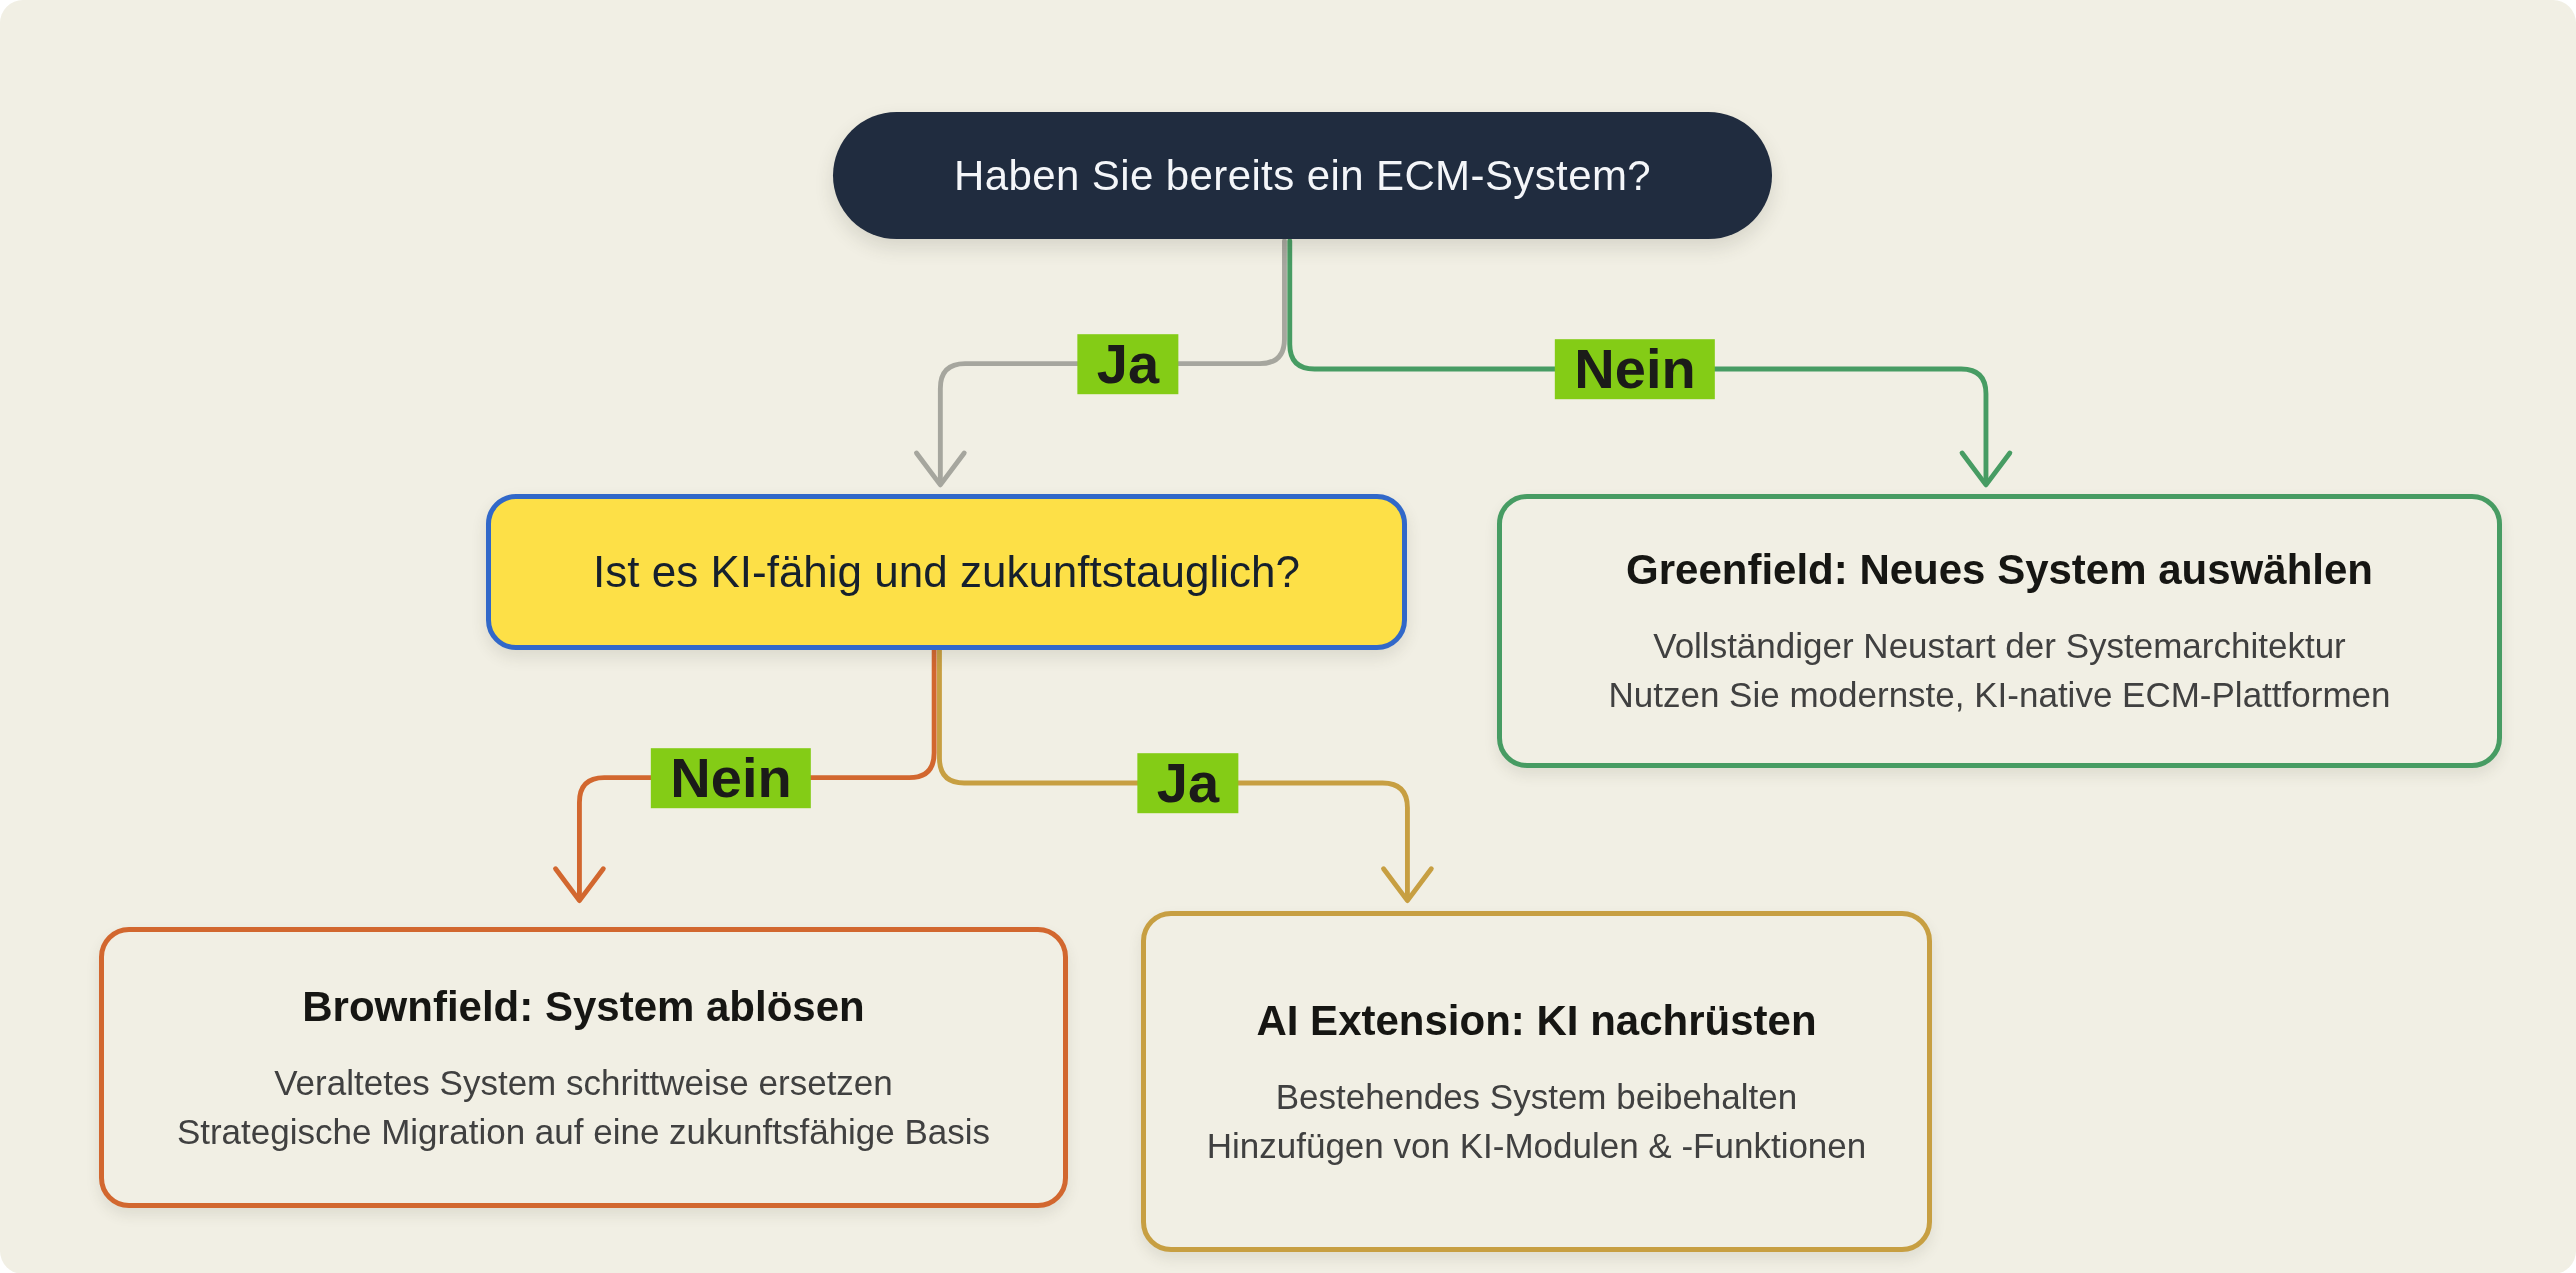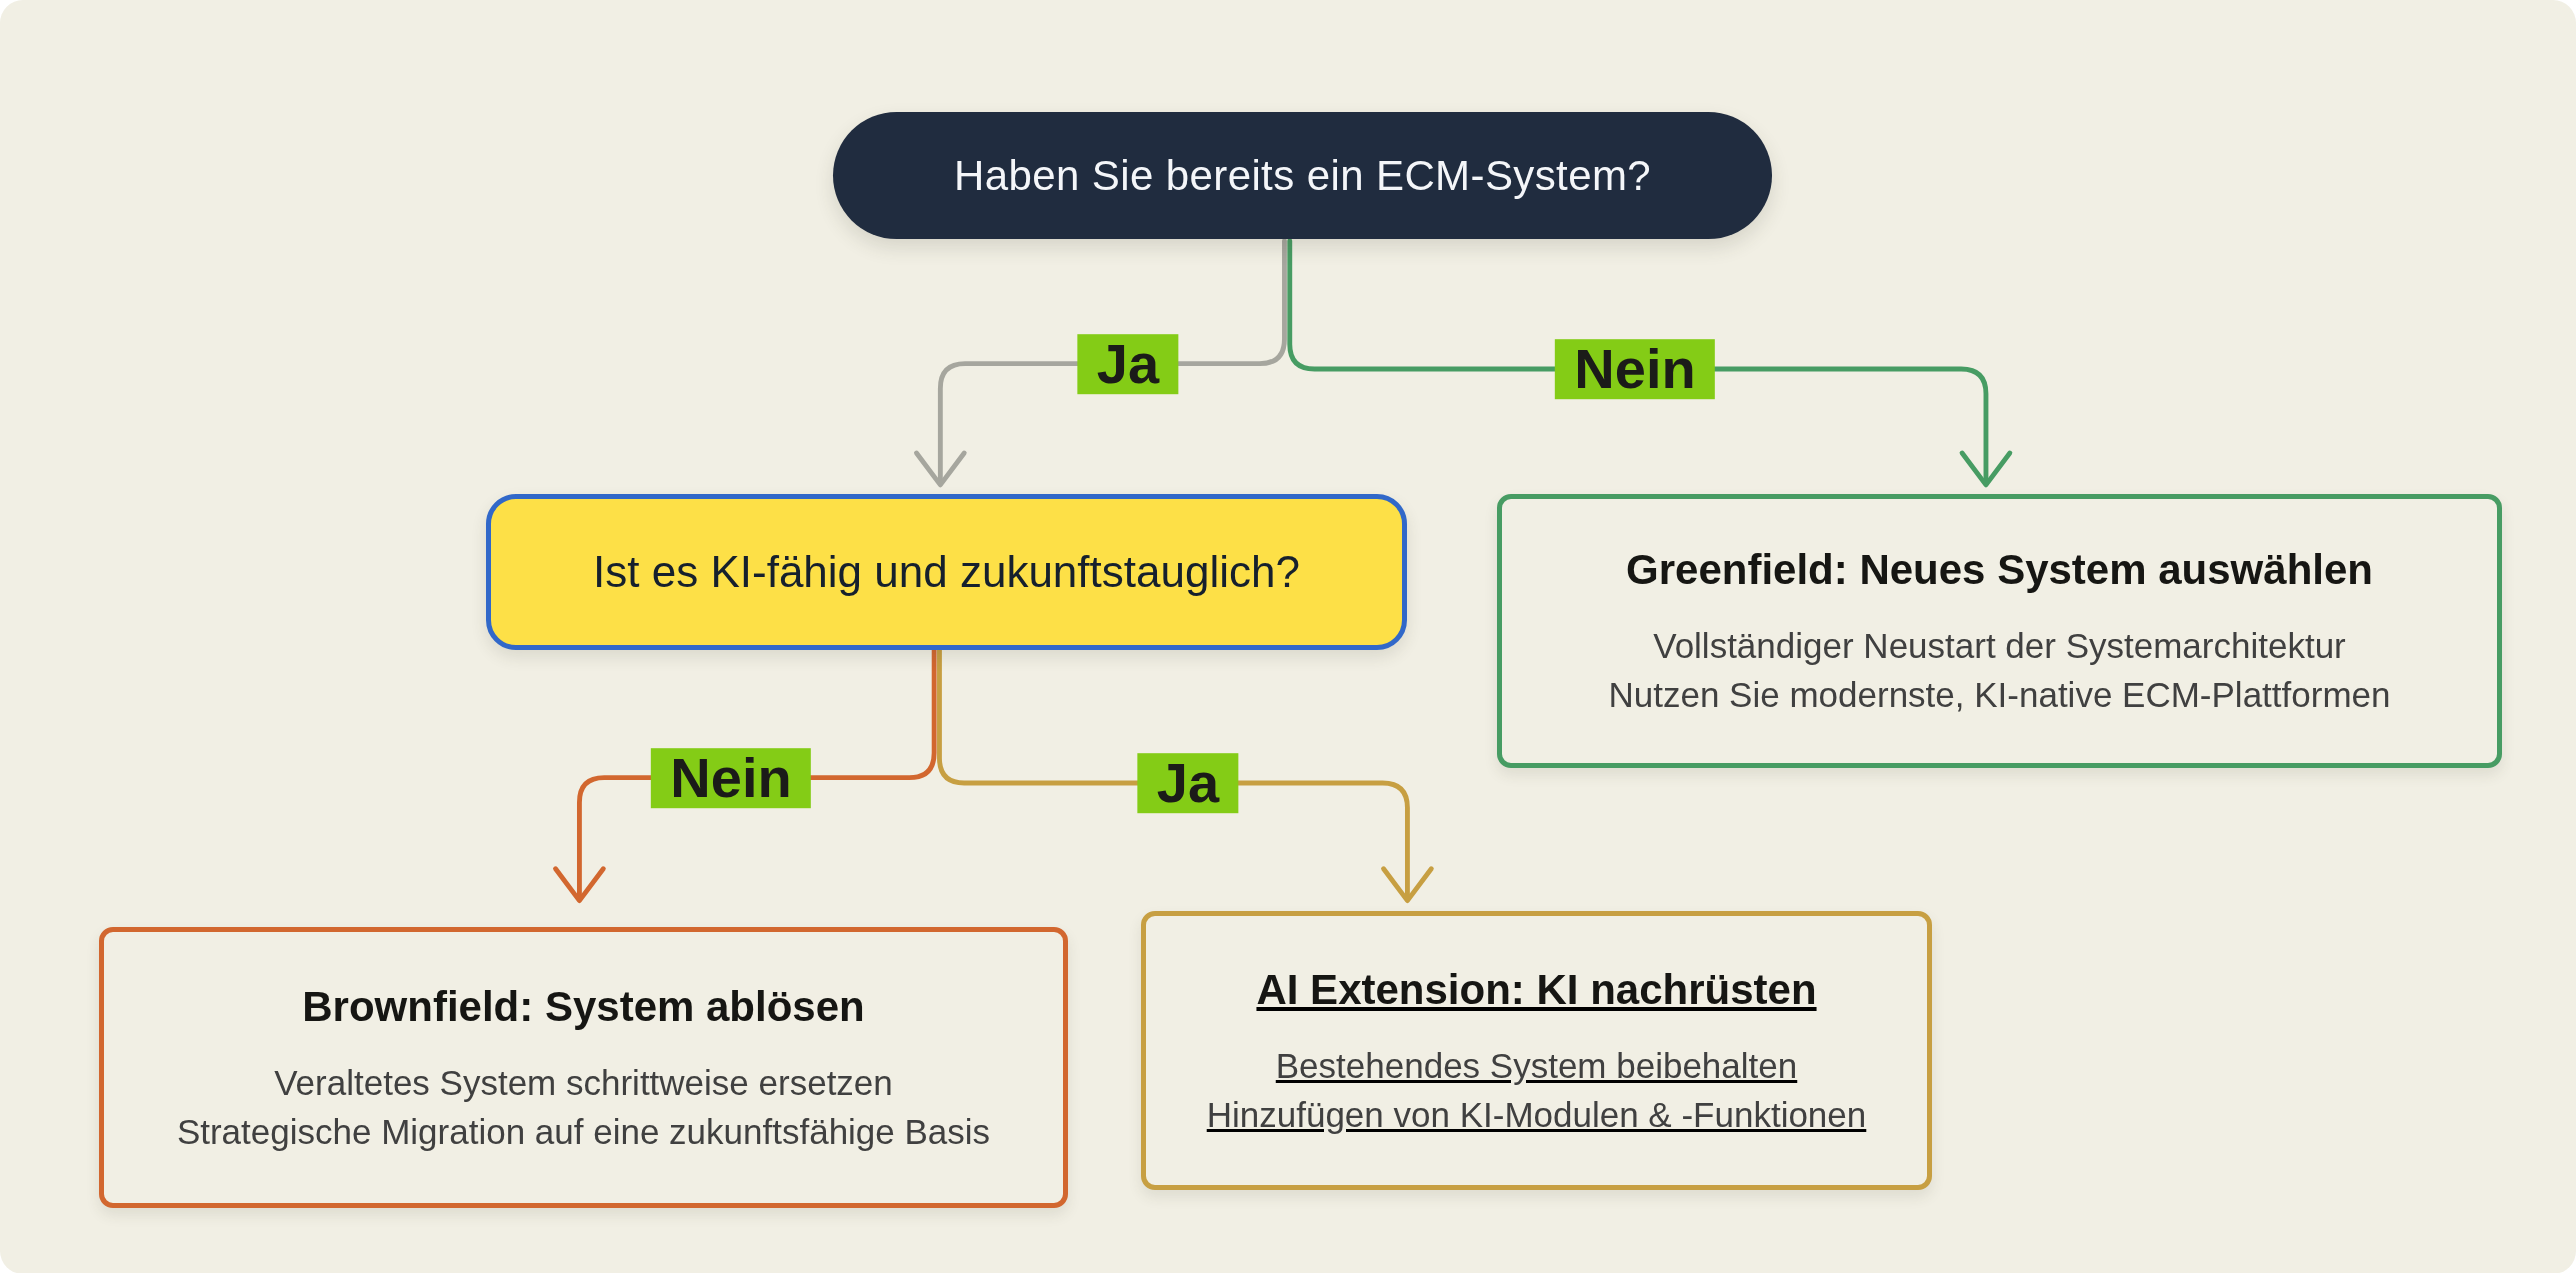--- a/index.html
+++ b/index.html
@@ -46,27 +46,27 @@
     background: #fde047;
     border: 5.3px solid #3168c9;
     border-radius: 30px;
     color: #16202d;
     font-size: 44px;
     font-weight: 500;
     box-shadow: 0 7px 16px rgba(55,55,40,0.12);
   }
   .node-outcome {
     background: #f1efe4;
-    border-radius: 14px;
+    border-radius: 30px;
     box-shadow: 0 7px 14px rgba(55,55,40,0.10);
     padding: 17.7px 26.5px;
   }
   .node-green  { left: 1497px; top: 494px;  width: 1005px; height: 274px; border: 5.3px solid #479c63; }
   .node-orange { left: 99px;  top: 911px; width: 969px; height: 281px; border: 5.3px solid #d2672f; margin-top: 16px; }
-  .node-amber  { left: 1141px; top: 911px; width: 791px;  height: 279px; border: 5.3px solid #c79f42; text-decoration: underline; }
+  .node-amber  { left: 1141px; top: 911px; width: 791px;  height: 341px; border: 5.3px solid #c79f42; }
   .outcome-title {
     font-size: 42px;
     font-weight: 700;
     color: #161613;
     margin-bottom: 23px;
     line-height: 1.15;
   }
   .outcome-line {
     font-size: 35px;
     font-weight: 400;

